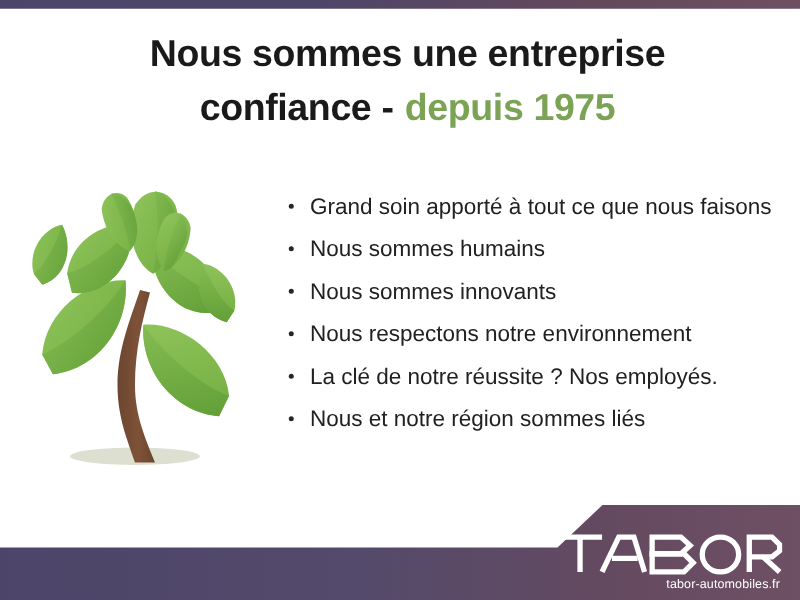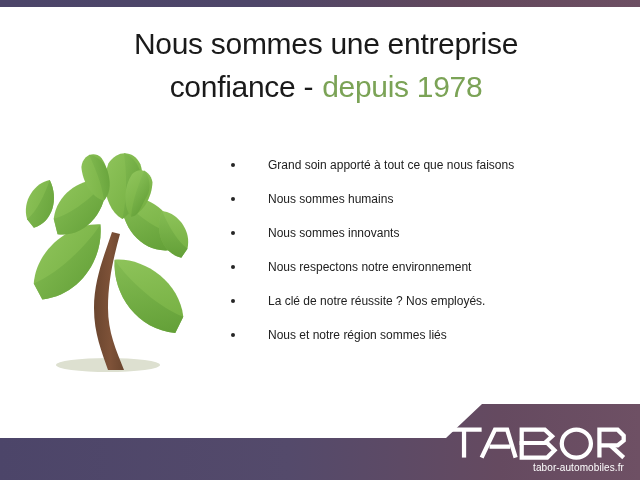--- a/index.html
+++ b/index.html
@@ -32,21 +32,21 @@
   }
 
   
   .headline {
     position: absolute;
     left: 46px;
     top: 22px;
     width: 560px;
     text-align: center;
     font-size: 30px;
-    font-weight: normal;
+    font-weight: bold;
     line-height: 43px;
     letter-spacing: -0.3px;
     color: #1a1a1a;
   }
   .headline .line {
     display: block;
     white-space: nowrap;
   }
   .headline .accent {
     color: #7ba356;
@@ -82,25 +82,24 @@
   .bullet-dot {
     position: absolute;
     left: 3px;
     top: 15px;
     width: 4px;
     height: 4px;
     border-radius: 50%;
     background: #262626;
   }
   .bullet-text {
-    font-size: 12px;
+    font-size: 18px;
     color: #212121;
     line-height: 19px;
     white-space: nowrap;
-    margin-left: 20px;
   }
 
   
   .banner {
     position: absolute;
     left: 0;
     bottom: 0;
     width: 640px;
     height: 80px;
     pointer-events: none;
@@ -134,21 +133,21 @@
 </style>
 </head>
 <body>
 
 <div id="slide">
 
   <div class="top-bar"></div>
 
   <div class="headline">
     <span class="line">Nous sommes une entreprise</span>
-    <span class="line"><span>confiance -</span><span class="spacer"></span><span class="accent">depuis 1978</span></span>
+    <span class="line"><span>confiance -</span><span class="spacer"></span><span class="accent">depuis 1975</span></span>
   </div>
 
   <div class="tree-art">
     <svg viewBox="0 0 212 238" width="212" height="238" xmlns="http://www.w3.org/2000/svg" aria-hidden="true">
       <defs>
         <linearGradient id="lfA" x1="0" y1="0" x2="1" y2="1">
           <stop offset="0%" stop-color="#8fc45b"></stop>
           <stop offset="100%" stop-color="#72ad3f"></stop>
         </linearGradient>
         <linearGradient id="lfB" x1="0" y1="0" x2="1" y2="1">

